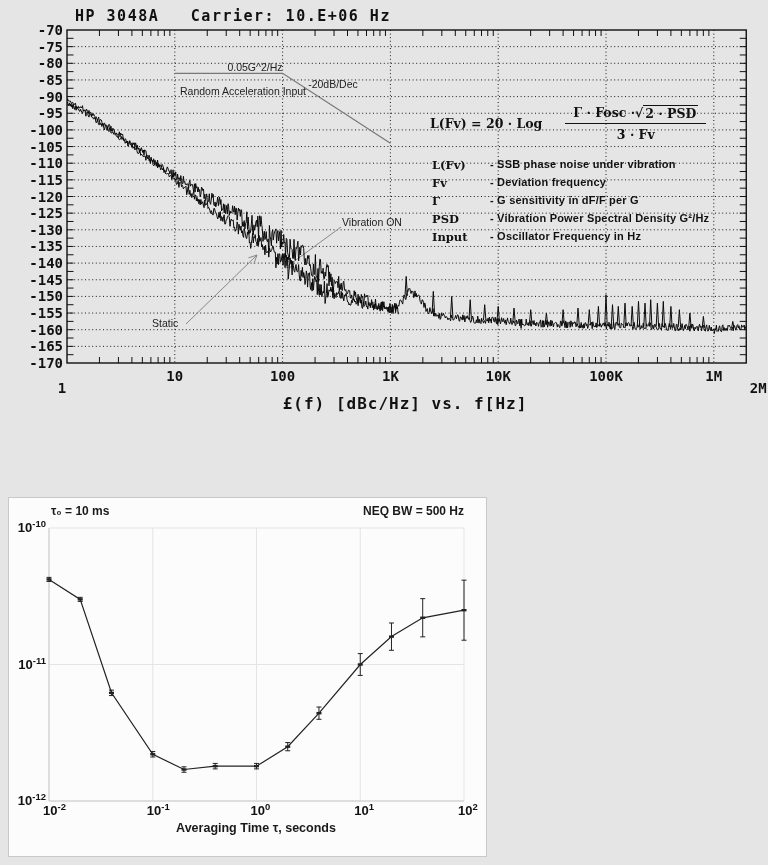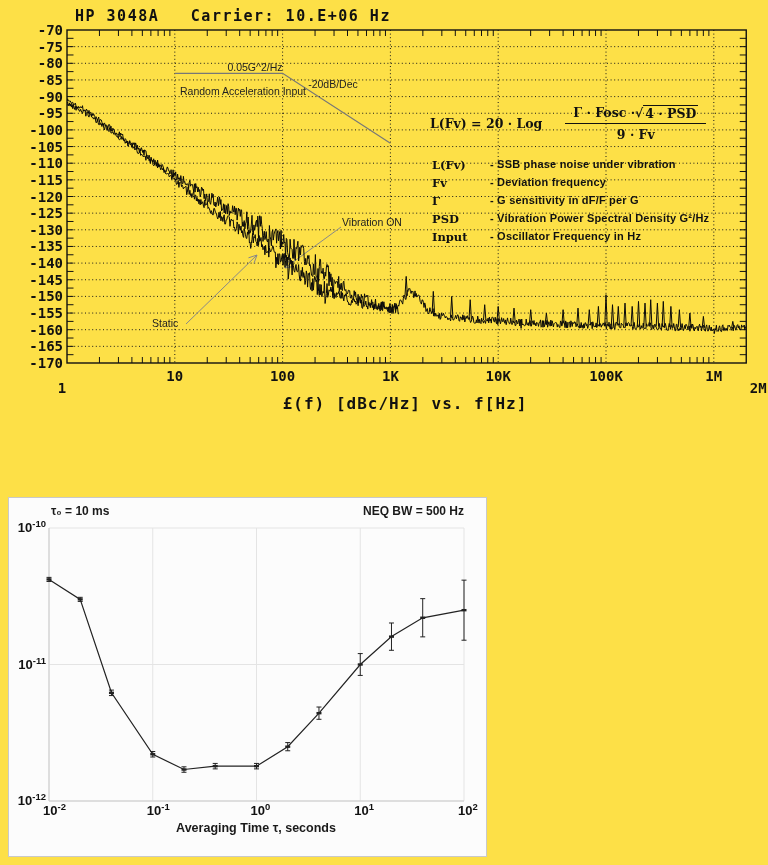--- a/index.html
+++ b/index.html
@@ -1,16 +1,16 @@
 <!DOCTYPE html>
 <html><head>
 <meta charset="utf-8">
 <style>
   html,body{margin:0;padding:0;background:#fff;}
-  .page{position:relative;width:768px;height:865px;background:#fde047;overflow:hidden;
+  .page{position:relative;width:768px;height:865px;background:#e5e5e5;overflow:hidden;
         font-family:"Liberation Sans",sans-serif;color:#111;}
   svg text{fill:#111;}
   .t-title{font:bold 15px "DejaVu Sans Mono",monospace;letter-spacing:1.5px;white-space:pre;}
   .t-xlabel{font:bold 16px "DejaVu Sans Mono",monospace;letter-spacing:1px;white-space:pre;}
   .ytick{font:bold 14px "DejaVu Sans Mono",monospace;}
   .xtick{font:bold 14px "DejaVu Sans Mono",monospace;}
   .anno{font:10.5px "Liberation Sans",sans-serif;fill:#222;}
   .formula{position:absolute;left:430px;top:104px;display:flex;align-items:center;gap:23px;
            font:bold 12.5px "DejaVu Serif",serif;color:#111;}
   .frac{display:inline-flex;flex-direction:column;align-items:center;}
@@ -290,23 +290,23 @@
     <text class="t-title" x="75" y="21">HP 3048A   Carrier: 10.E+06 Hz</text>
     <text class="t-xlabel" x="405" y="409" text-anchor="middle">£(f) [dBc/Hz] vs. f[Hz]</text>
   </svg>
 
   <div class="formula">
     <span>L(Fv) = 20 · Log</span>
     <span class="frac">
       <span class="num">
         <span>Γ · Fosc · </span>
         <span>√</span>
-        <span class="radicand">4 · PSD</span>
+        <span class="radicand">2 · PSD</span>
       </span>
-      <span class="den">9 · Fv</span>
+      <span class="den">3 · Fv</span>
     </span>
   </div>
 
   <div class="legendbox" id="formula-legend">
       <div class="lg-term">L(Fv)</div>
       <div class="lg-desc">- SSB phase noise under vibration</div>
       <div class="lg-term">Fv</div>
       <div class="lg-desc">- Deviation frequency</div>
       <div class="lg-term">Γ</div>
       <div class="lg-desc">- G sensitivity in dF/F per G</div>

